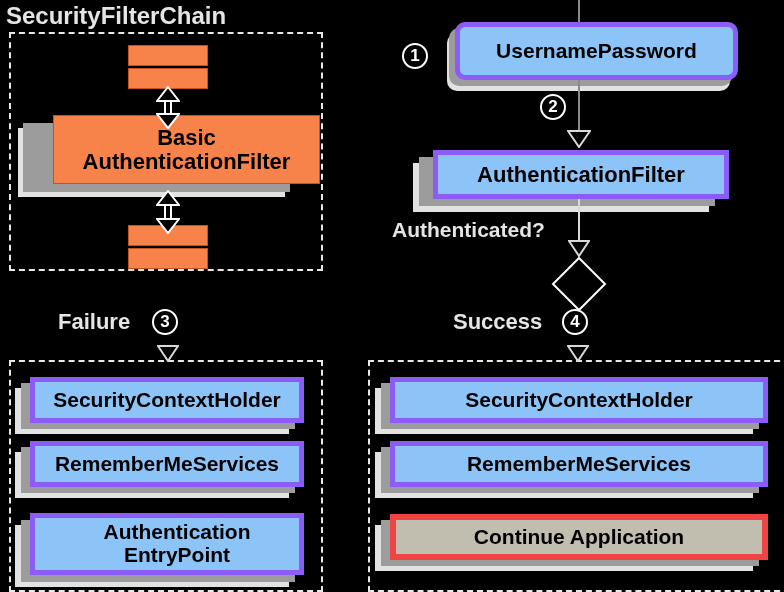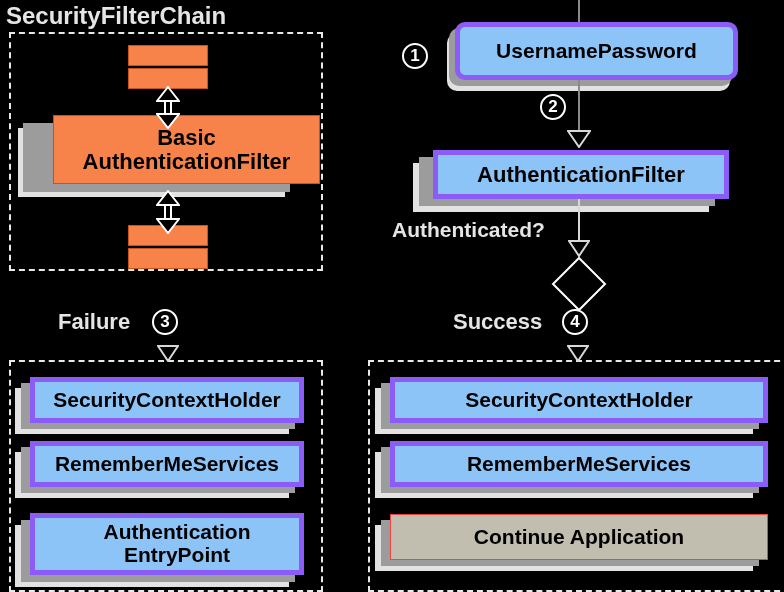--- a/index.html
+++ b/index.html
@@ -58,21 +58,21 @@
   }
   
   .shadow-dark {
     position: absolute;
     background: #9c9c9c;
     z-index: 3;
   }
 
   .node.blue  { background: #8cc4f7; border: 5px solid #8b5cf6; }
   .node.orange{ background: #f8834a; border: 1px solid #c4531c; }
-  .node.grey  { background: #c1bdaf; border: 1px solid #ef4444; }
+  .node.grey  { background: #c1bdaf; border: 6px solid #ef4444; }
   .node.round { border-radius: 10px; }
 
   
   .bar {
     position: absolute;
     background: #f8834a;
     border: 1px solid #c4531c;
     box-sizing: border-box;
     z-index: 5;
   }

